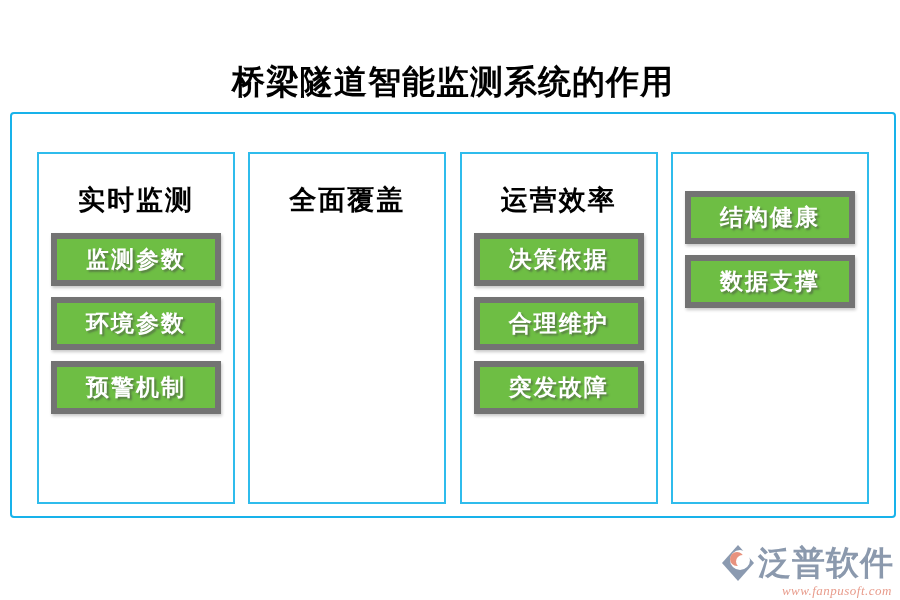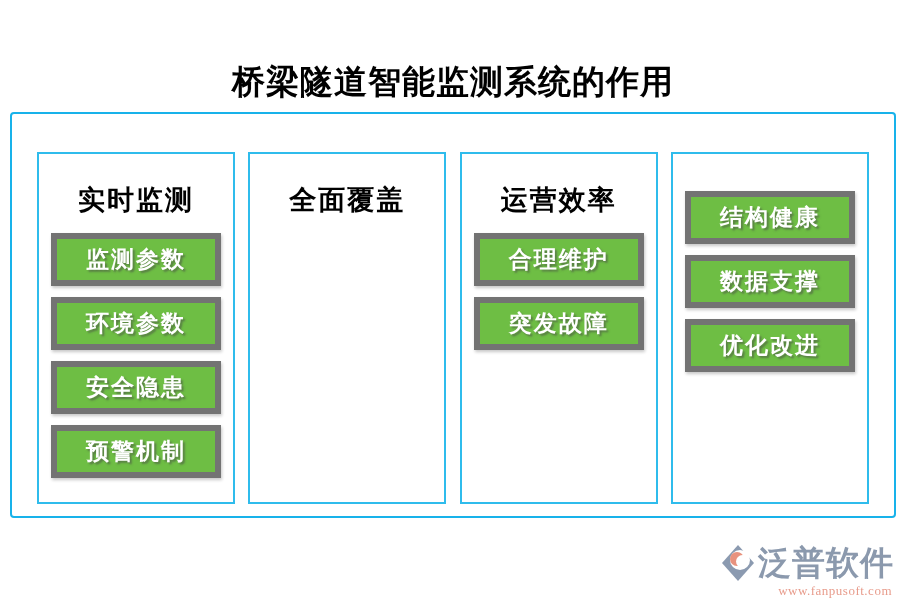--- a/index.html
+++ b/index.html
@@ -100,61 +100,61 @@
     color: #8b99ad;
     letter-spacing: 1px;
     line-height: 1;
   }
   .wm-url {
     font-size: 13px;
     color: #e89c8c;
     letter-spacing: 0.5px;
     margin-top: 1px;
     margin-right: 2px;
+    font-style: italic;
   }
   .wm-logo {
     width: 34px;
     height: 38px;
     display: block;
   }
 </style>
 </head>
 <body>
 
 <div class="page-title">桥梁隧道智能监测系统的作用</div>
 
 <div class="frame">
 
   <div class="column">
     <div class="col-header">实时监测</div>
     <div class="col-items">
       <div class="feature">监测参数</div>
       <div class="feature">环境参数</div>
-      <div class="feature">安全隐患</div>
       <div class="feature">预警机制</div>
     </div>
   </div>
 
   <div class="column">
     <div class="col-header">全面覆盖</div>
   </div>
 
   <div class="column">
     <div class="col-header">运营效率</div>
     <div class="col-items">
+      <div class="feature">决策依据</div>
       <div class="feature">合理维护</div>
       <div class="feature">突发故障</div>
     </div>
   </div>
 
   <div class="column">
     <div class="col-items">
       <div class="feature">结构健康</div>
       <div class="feature">数据支撑</div>
-      <div class="feature">优化改进</div>
     </div>
   </div>
 
 </div>
 
 <div class="watermark">
   <div class="wm-row">
     <svg class="wm-logo" viewBox="0 0 34 38" xmlns="http://www.w3.org/2000/svg">
       <polygon points="17,1 33,19 17,37 1,19" fill="#8b9ab0"></polygon>
       <circle cx="19" cy="16" r="10" fill="#ffffff"></circle>

